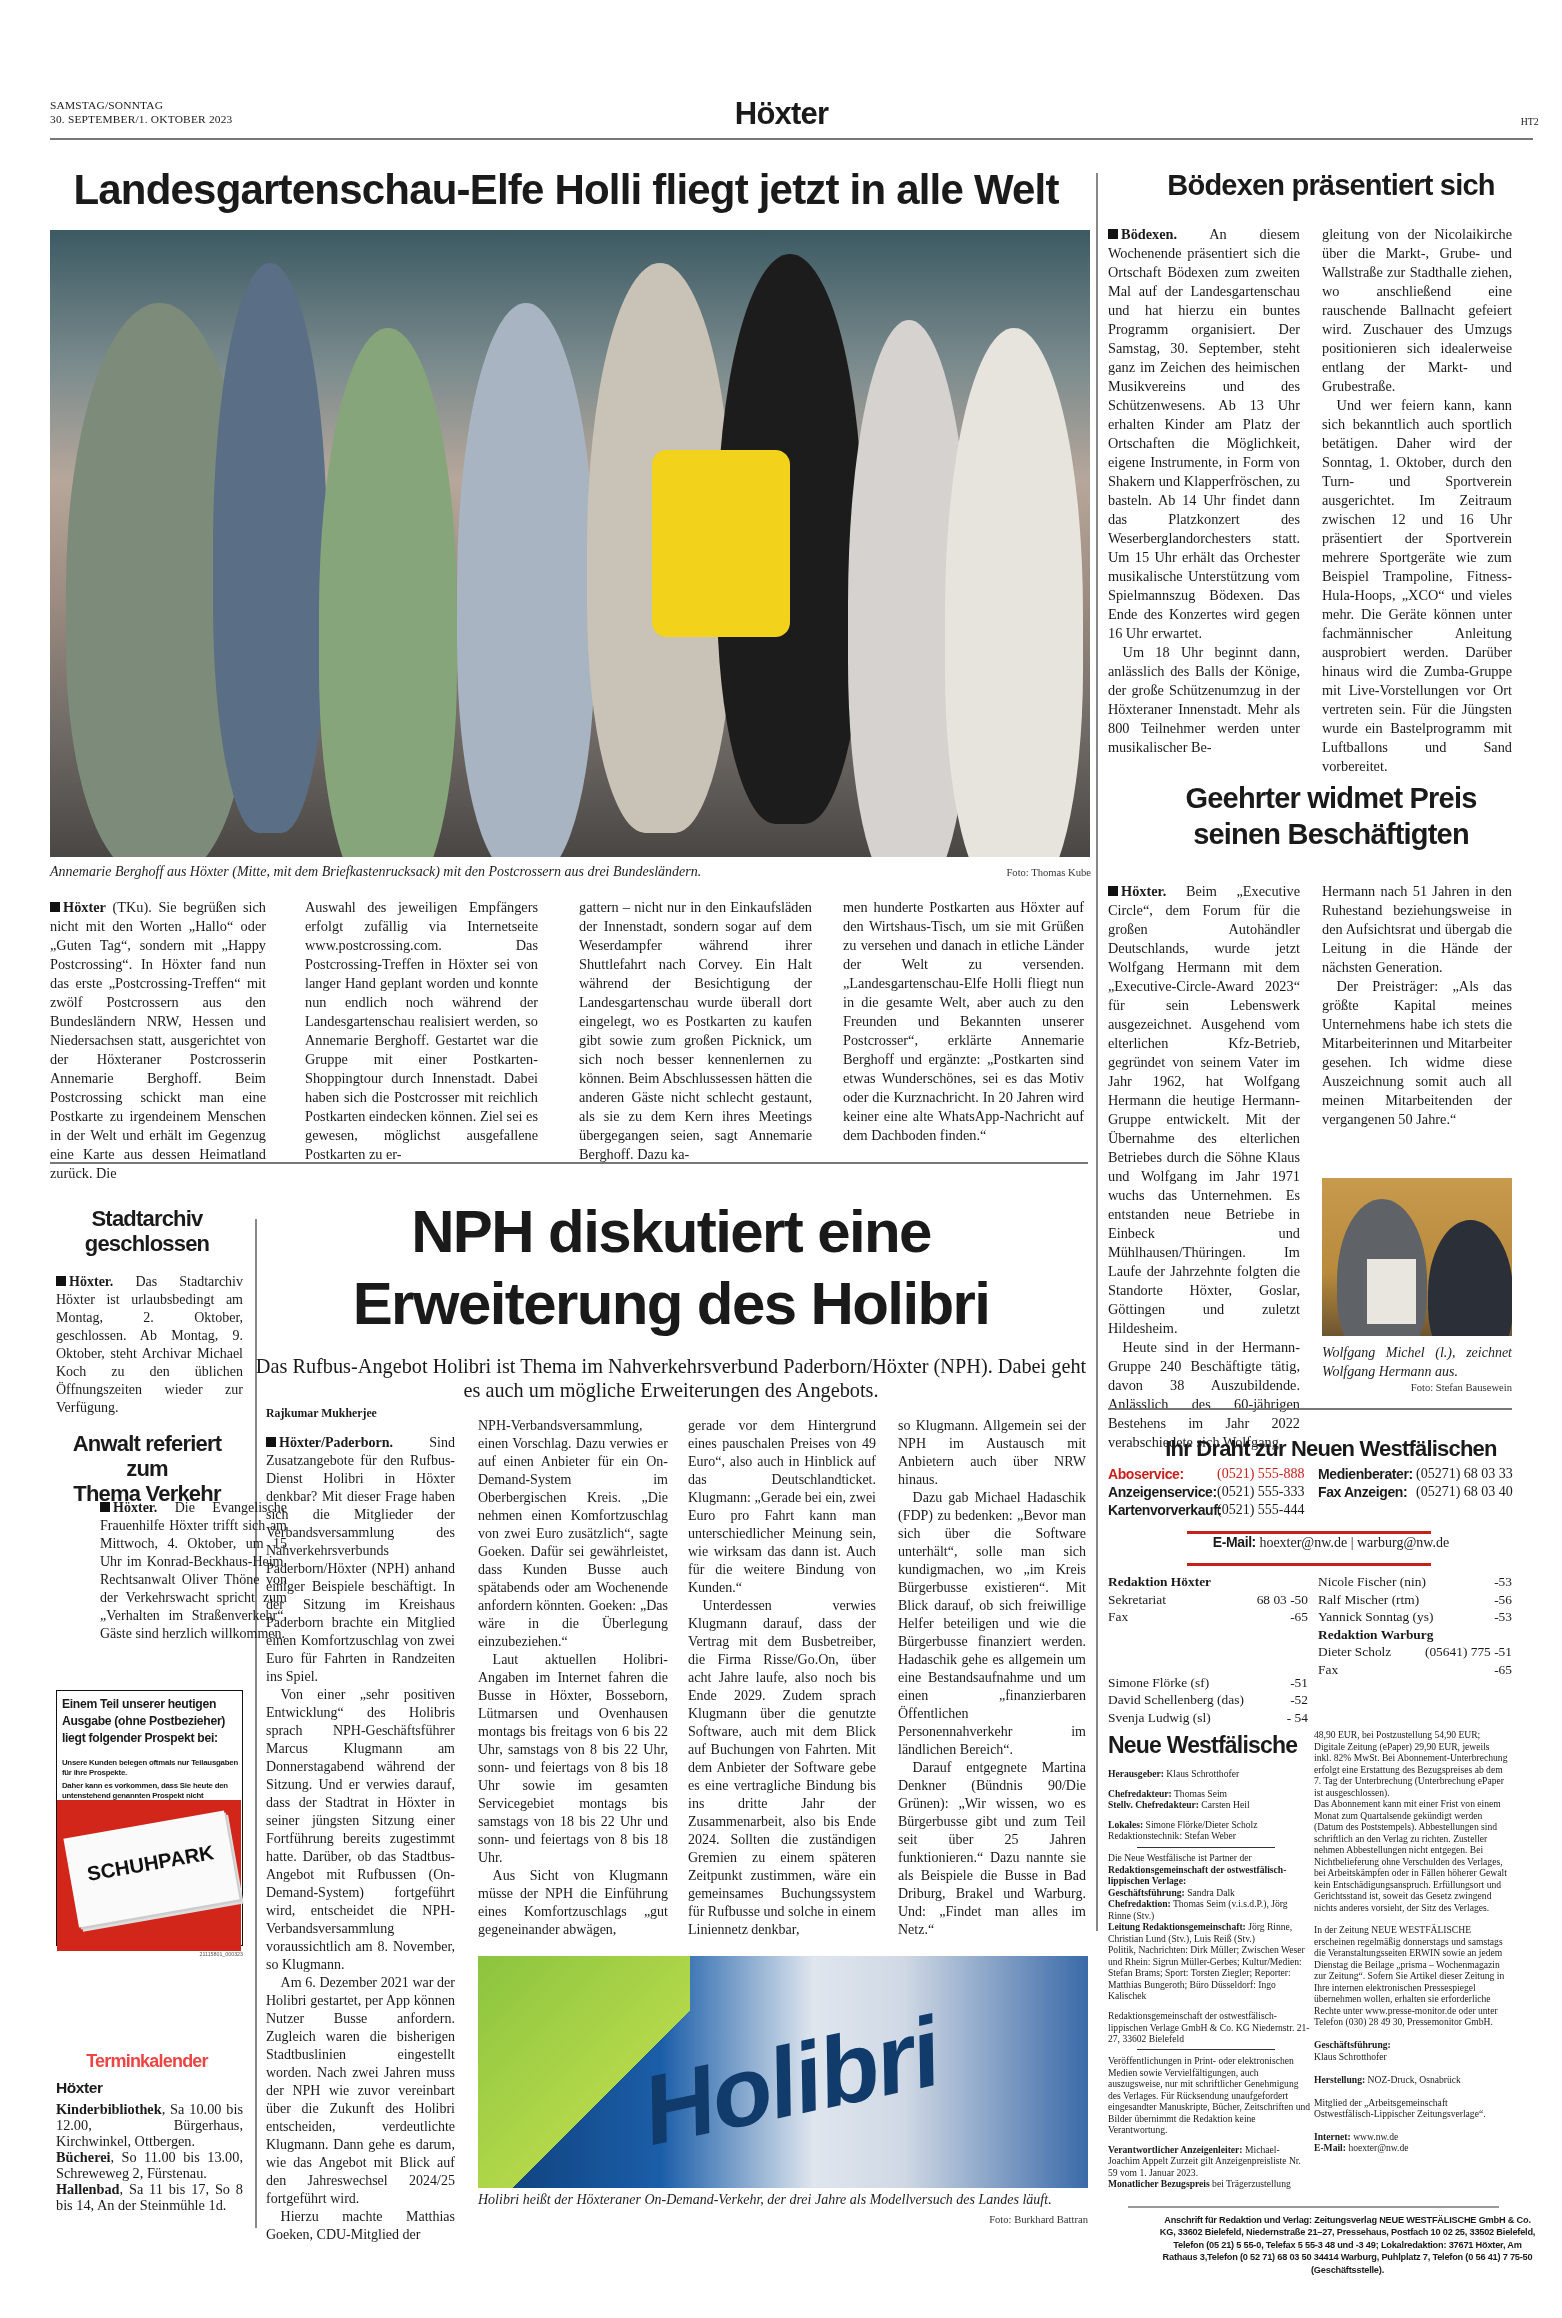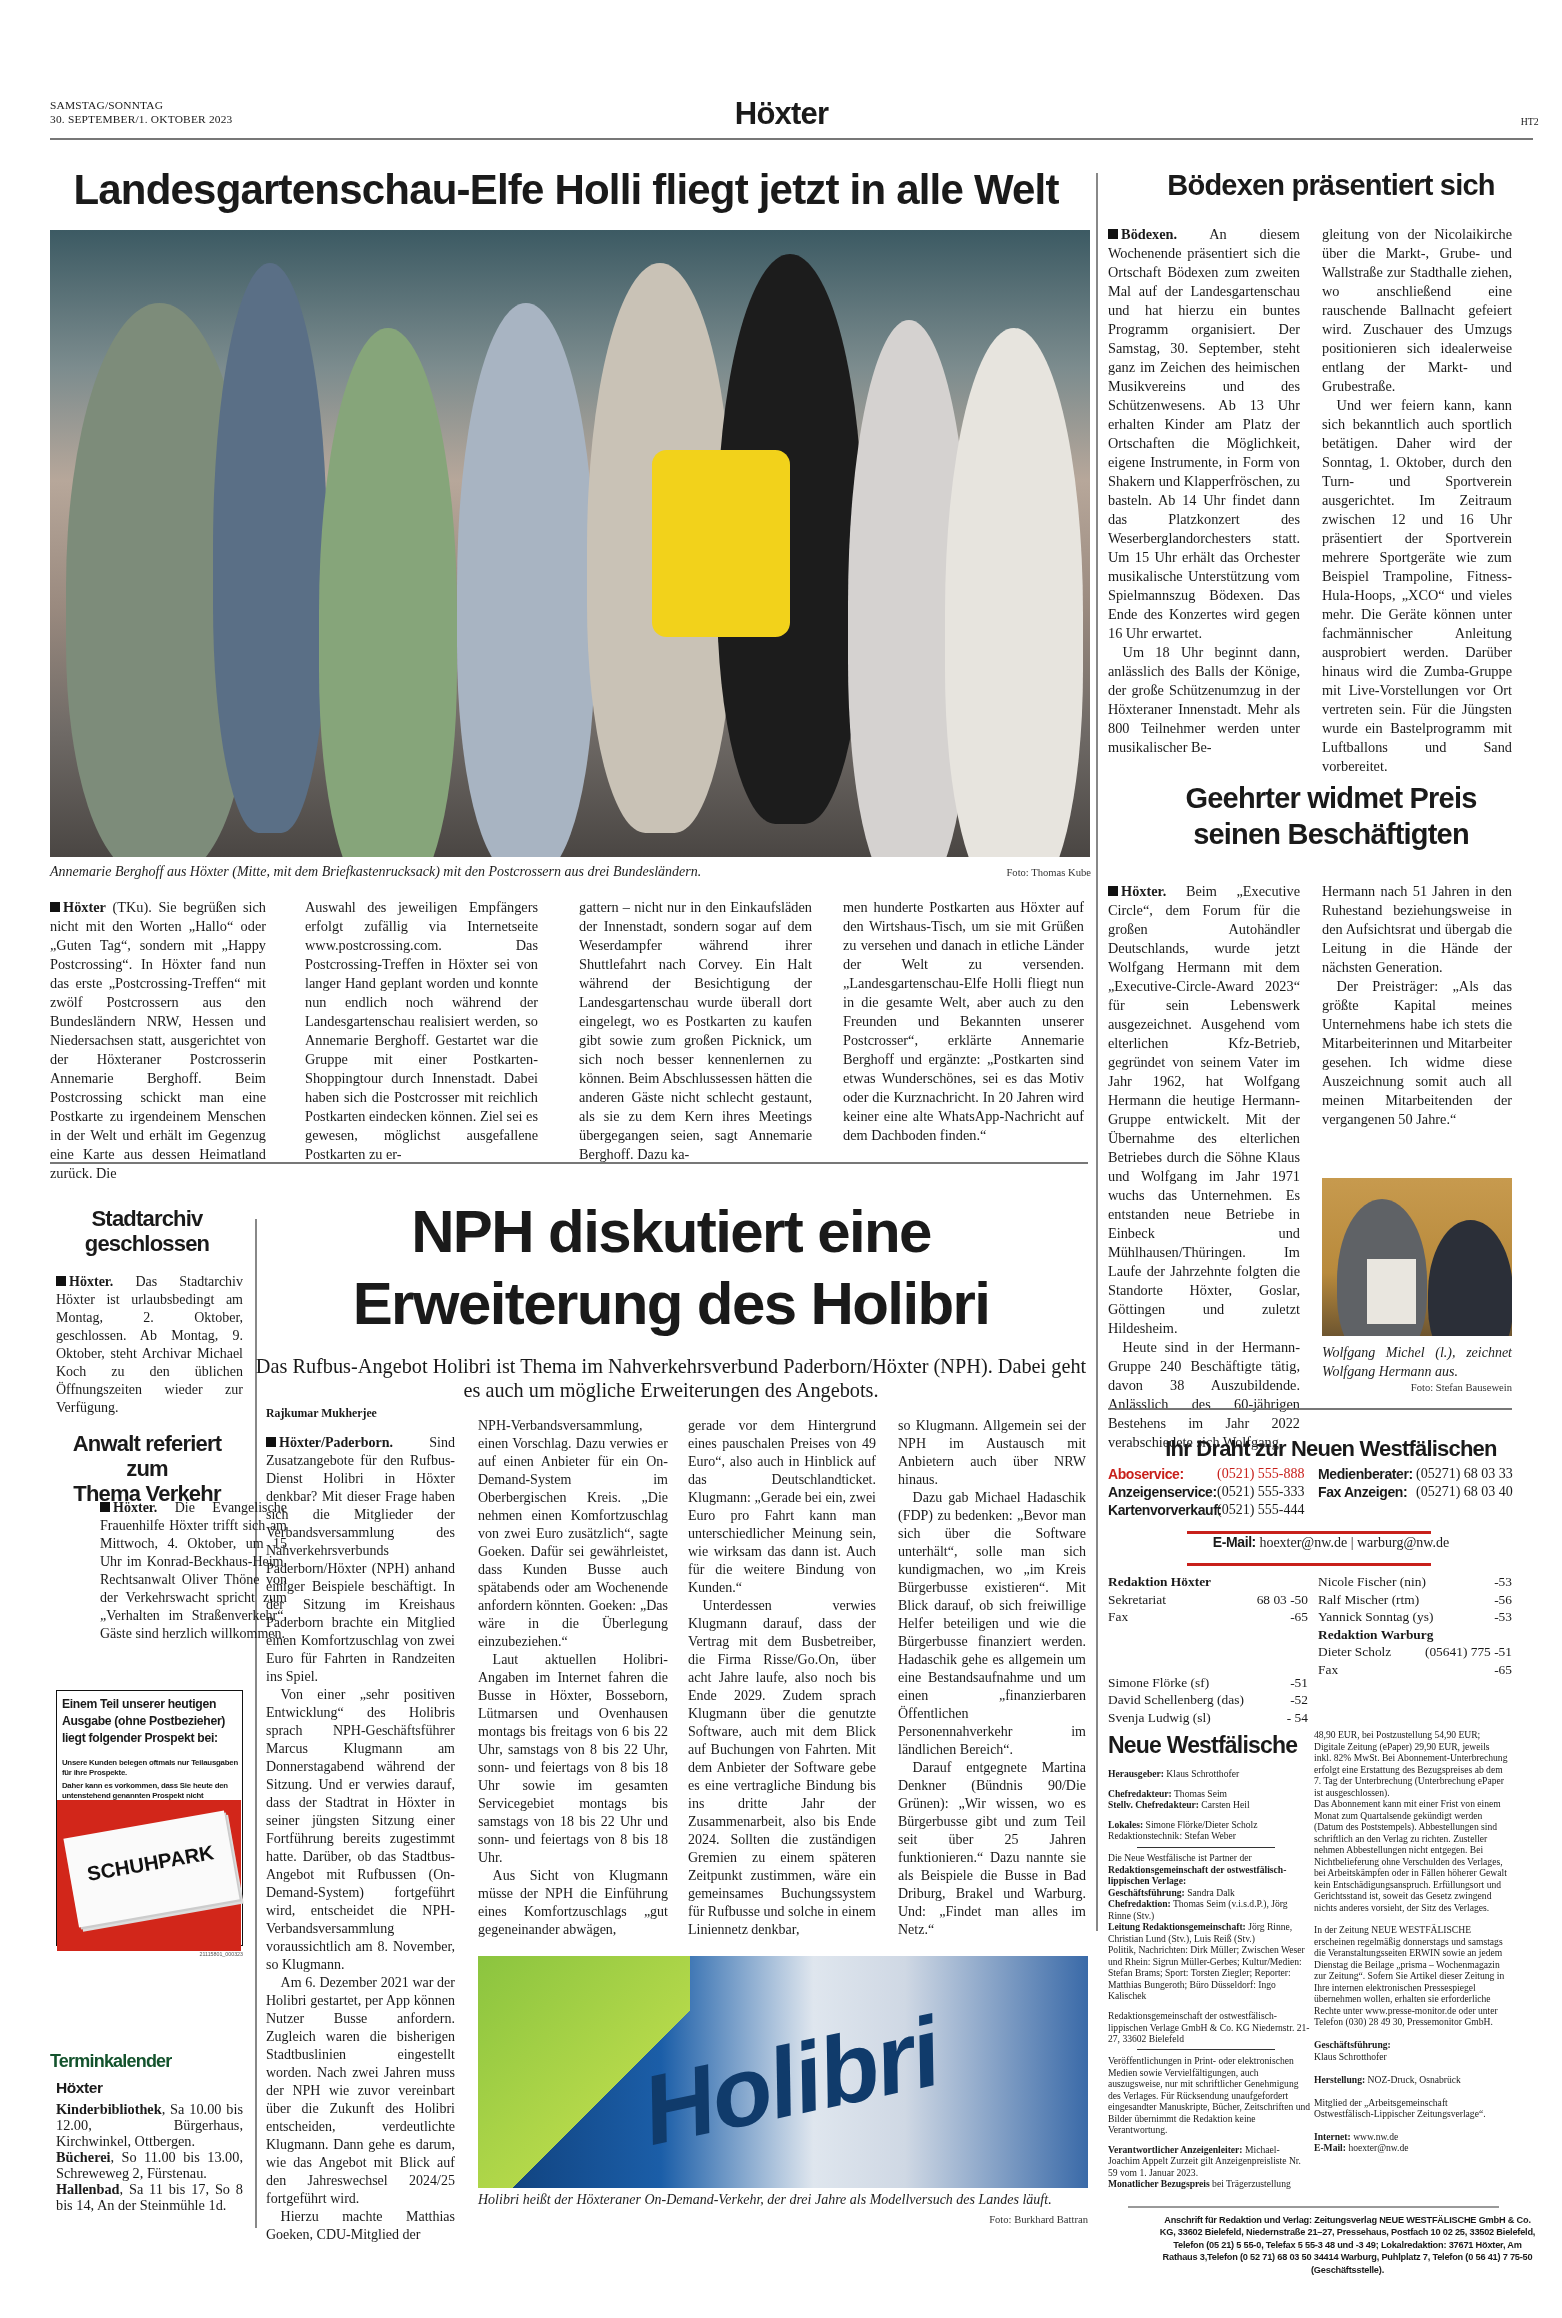--- a/index.html
+++ b/index.html
@@ -59,21 +59,21 @@
   
   .short-head { position: absolute; left: 50px; width: 194px; text-align: center; font-size: 22px; line-height: 25px; }
   #prospekt-box { left: 56px; top: 1690px; width: 187px; height: 256px; border: 1.6px solid #111; }
   #prospekt-head { position: absolute; left: 4.9px; top: 4.9px; width: 177px; font-family: "Liberation Sans", sans-serif; font-weight: bold; font-size: 12.2px; line-height: 17px; letter-spacing: -0.3px; }
   #prospekt-body { position: absolute; left: 4.9px; top: 67px; width: 177px; font-family: "Liberation Sans", sans-serif; font-weight: bold; font-size: 7.8px; line-height: 10.2px; letter-spacing: -0.2px; }
   #prospekt-body p { margin-bottom: 2.4px; }
   #prospekt-ad { position: absolute; left: 0; top: 109px; width: 184px; height: 151px; background: #d2261a; }
   #schuhpark-paper { position: absolute; left: 13px; top: 24.4px; width: 163px; height: 90px; background: #fafafa; transform: rotate(-10deg); box-shadow: 1.6px 2.4px 0 #ccc, 3.3px 4.9px 0 #ddd; }
   #schuhpark-label { position: absolute; left: 0; top: 28px; width: 163px; text-align: center; font-family: "Liberation Sans", sans-serif; font-weight: bold; font-size: 20.3px; color: #111; }
   #ad-code { left: 56px; top: 1951px; width: 187px; text-align: right; font-family: "Liberation Sans", sans-serif; font-size: 5.3px; color: #555; }
-  #termin-title { left: 50px; width: 194px; top: 2051px; text-align: left; font-size: 18px; color: #14532d; }
+  #termin-title { left: 50px; width: 194px; top: 2051px; text-align: center; font-size: 18px; color: #ef4444; }
   #termin-city { left: 56px; top: 2079px; font-size: 15.5px; }
   #termin-body { left: 56px; top: 2101px; width: 187px; font-size: 14.3px; line-height: 16px; text-align: justify; }
 
   
   #nph-headline { left: 252px; width: 838px; top: 1196px; text-align: center; font-size: 60px; line-height: 72px; letter-spacing: -1.6px; }
   #nph-deck { left: 252px; width: 838px; top: 1354px; text-align: center; font-family: "Liberation Serif", serif; font-size: 20.3px; line-height: 24.4px; }
   #nph-author { left: 266px; top: 1406px; font-size: 11.8px; font-weight: bold; }
 
   #holibri-photo { left: 478px; top: 1956px; width: 610px; height: 232px; overflow: hidden;
     background: linear-gradient(90deg, #0f3e78 0%, #1b5ea8 30%, #dfe6ee 55%, #cfd8e4 70%, #3a6aa8 100%); }

